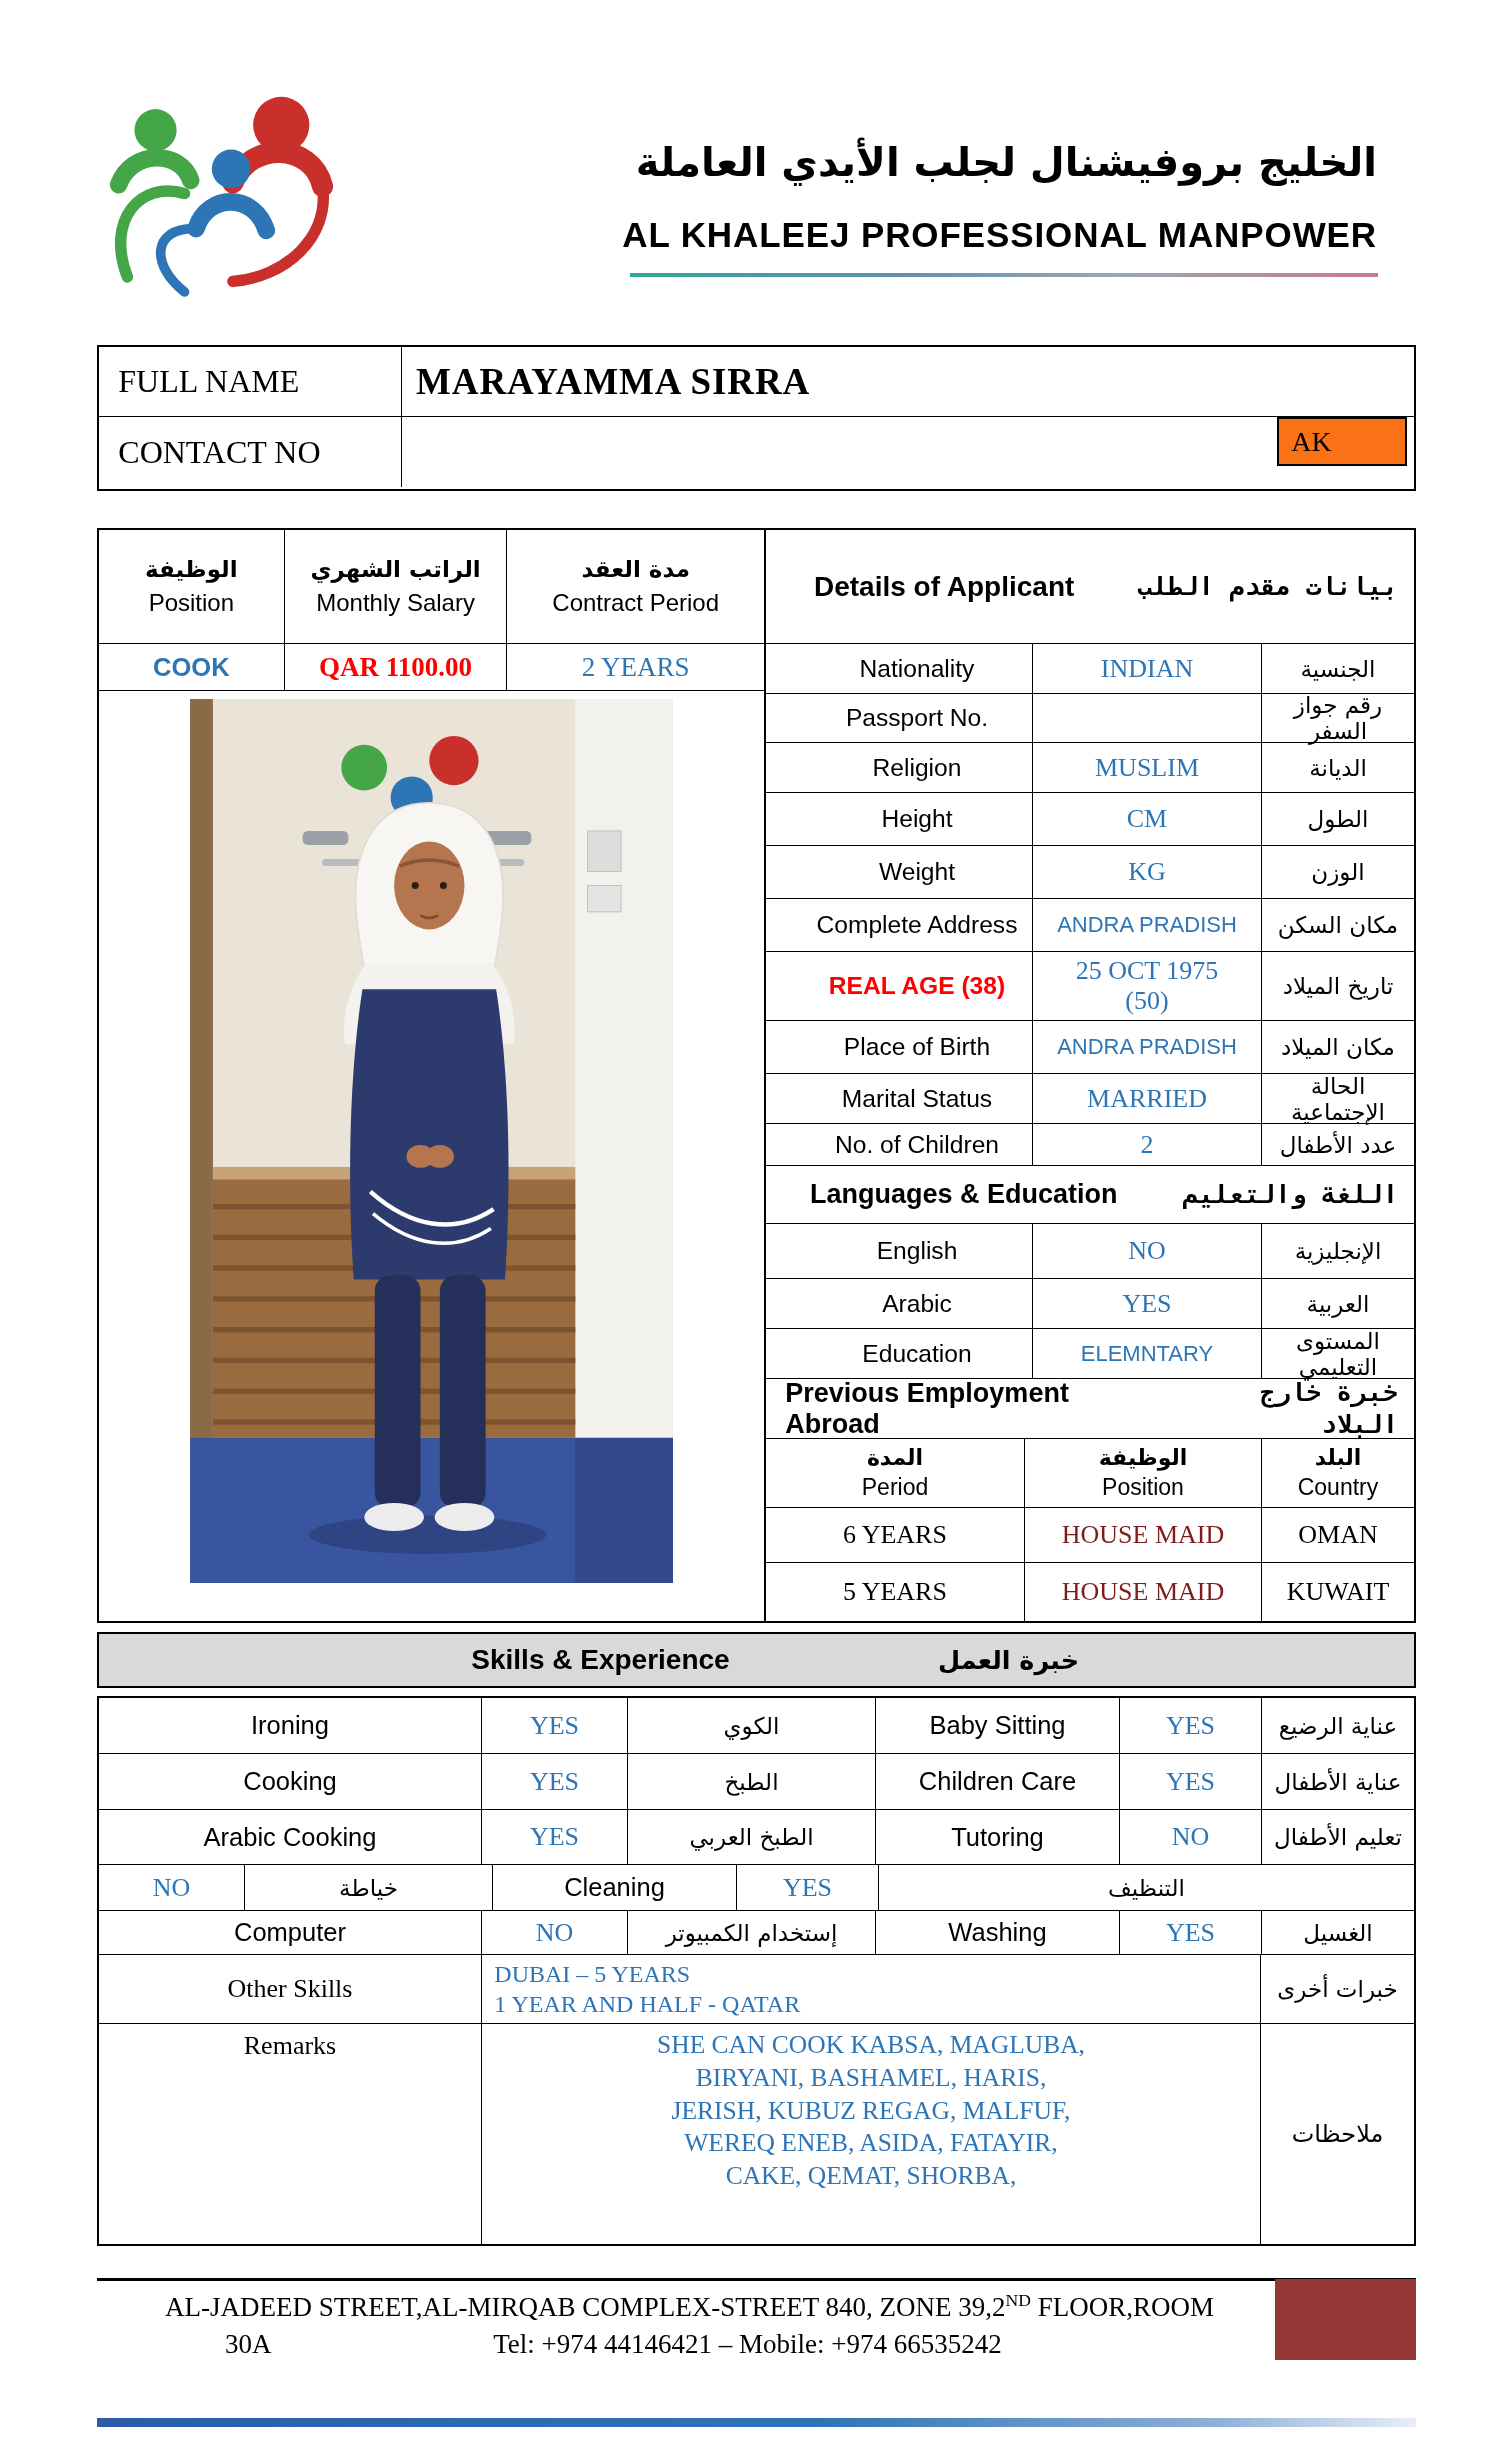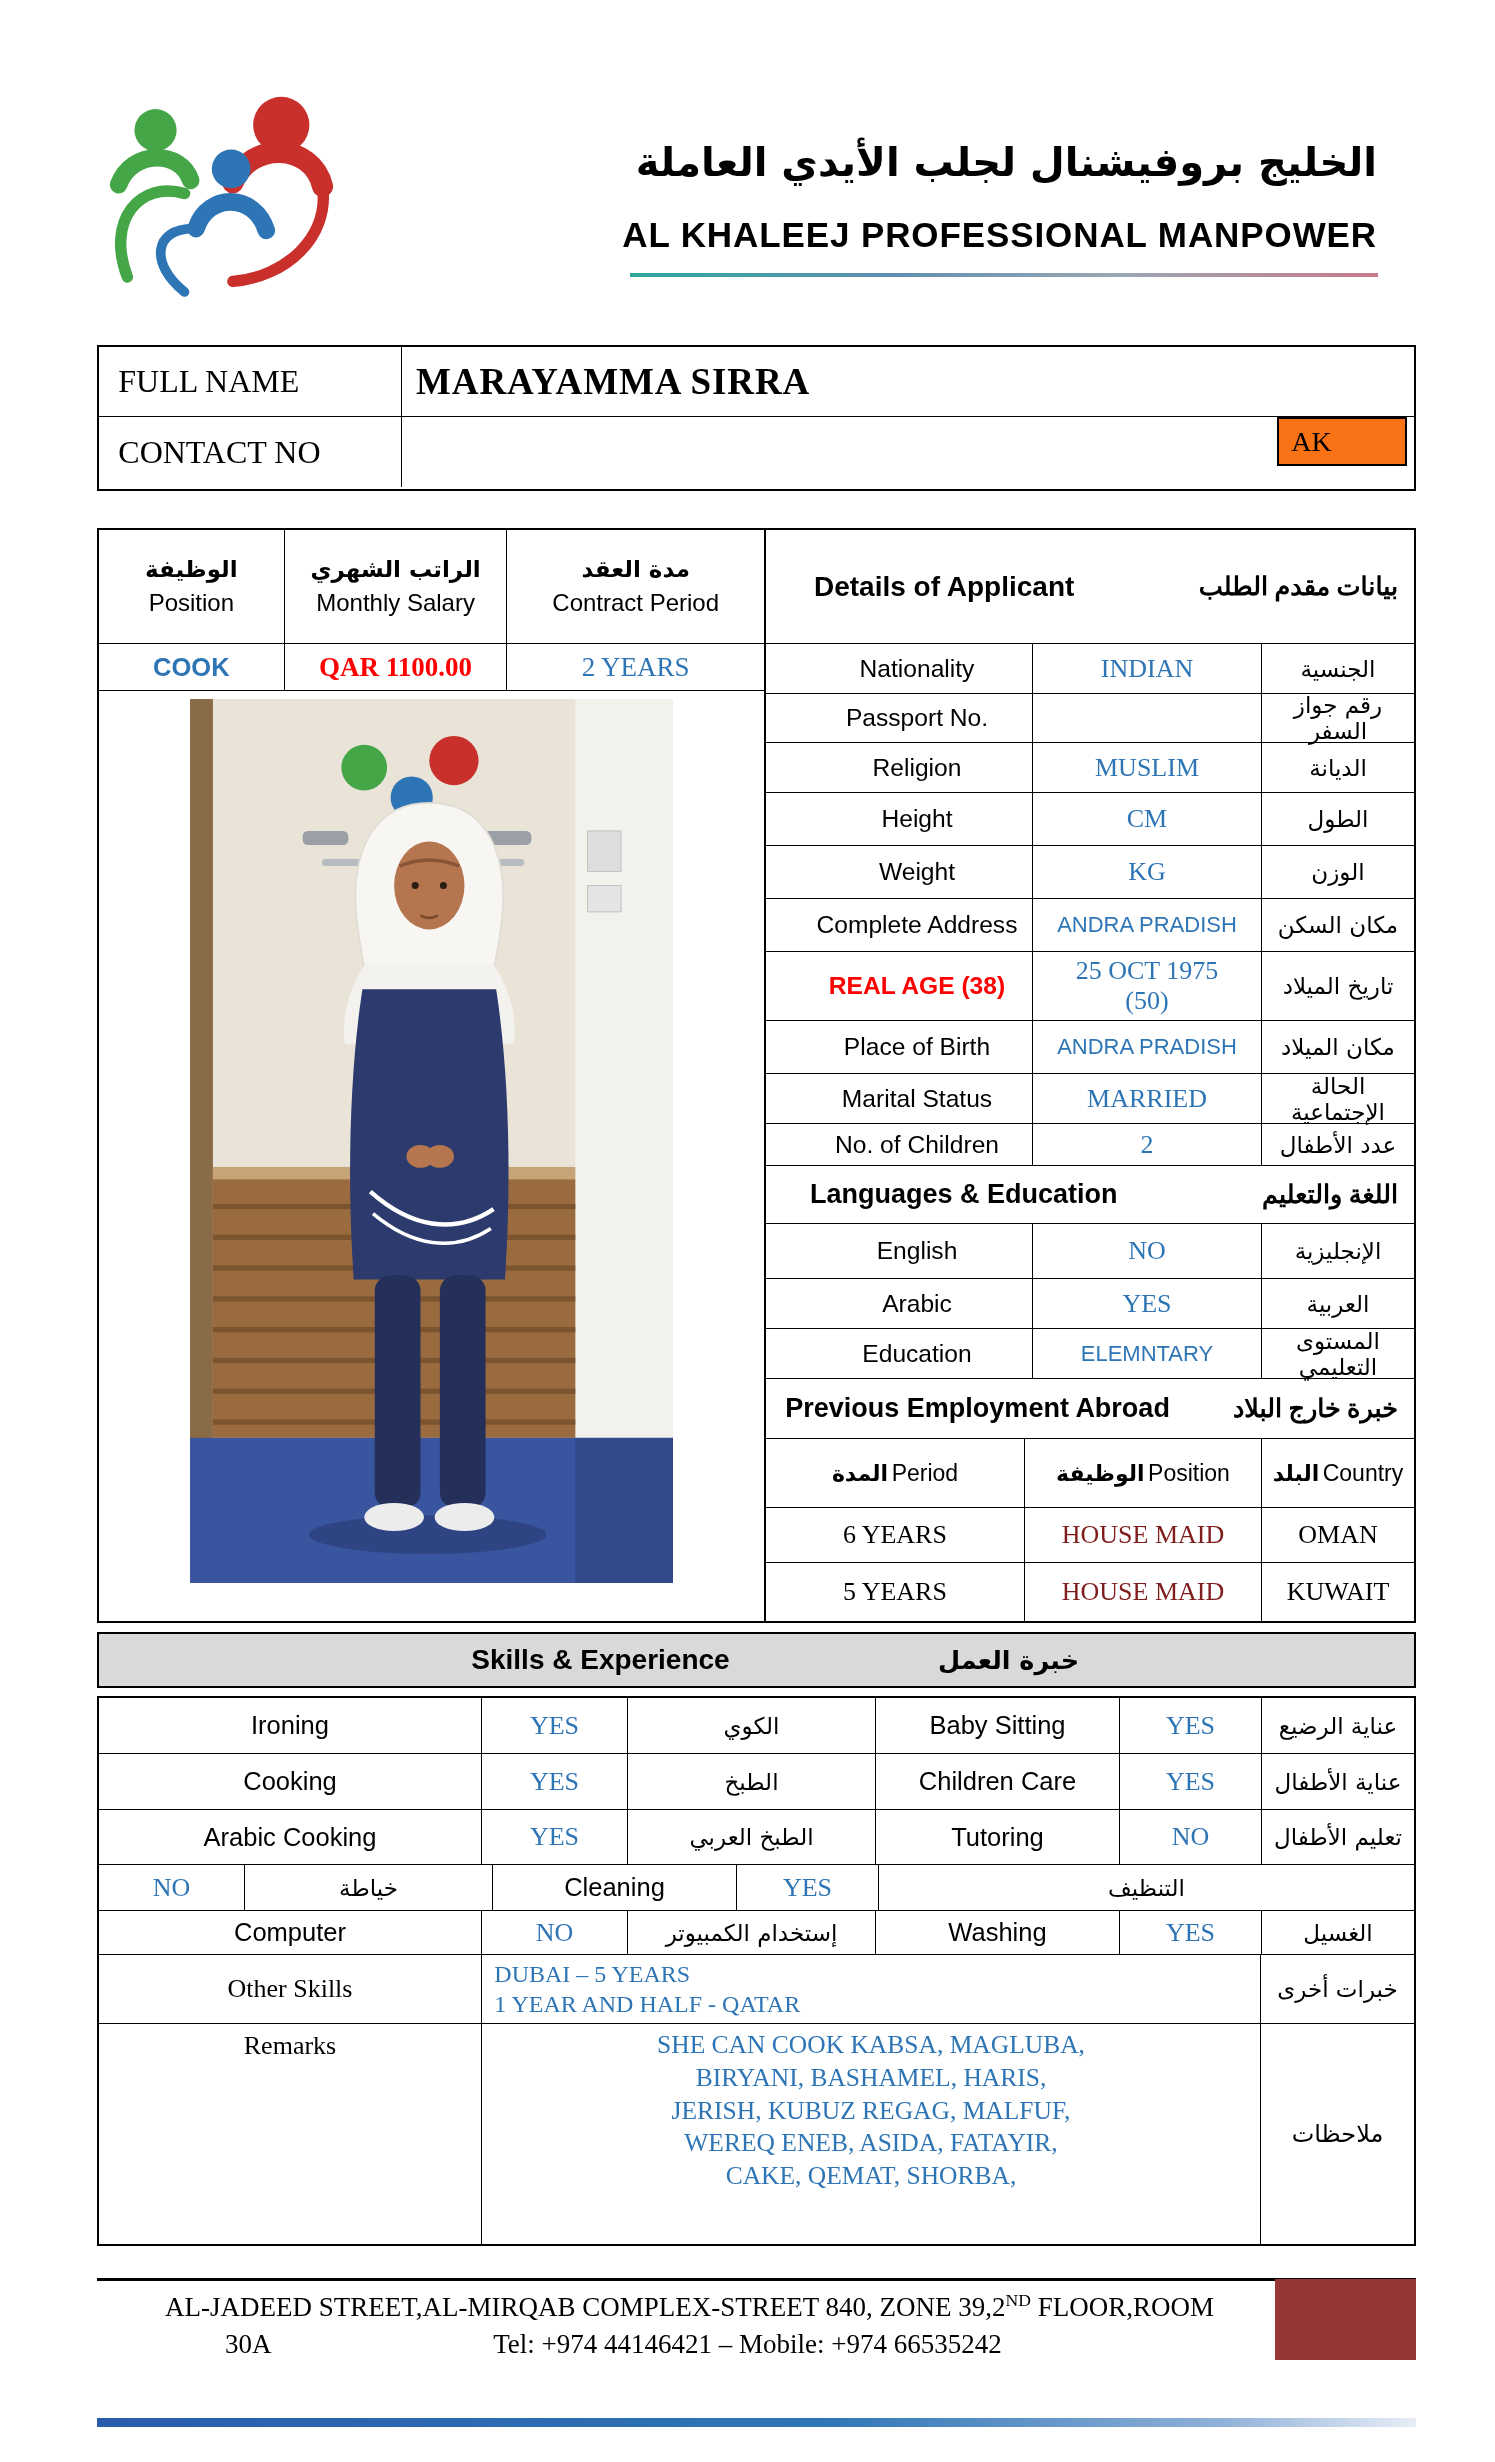--- a/index.html
+++ b/index.html
@@ -39,38 +39,38 @@
   .lv-cell:last-child { border-right:none; }
   .position-val { width:186px; color:#2e75b6; font-weight:bold; font-size:25.5px; }
   .salary-val { width:223px; color:#ff0000; font-weight:bold; font-family:"Liberation Serif", serif; font-size:27px; }
   .contract-val { width:257px; color:#2e75b6; font-family:"Liberation Serif", serif; font-size:27px; }
   .photo-area { flex:1; display:flex; justify-content:center; align-items:flex-start; padding-top:8px; }
 
   .right-sec { flex:1; display:flex; flex-direction:column; }
   .r-header { height:114px; display:flex; align-items:center; justify-content:space-between;
     padding:0 16px 0 48px; border-bottom:1.8px solid #000; }
   .r-header .en { font-size:28px; font-weight:bold; }
-  .hdr-ar { font-family:Liberation Serif, serif; font-size:25.5px; font-weight:bold; direction:rtl; }
+  .hdr-ar { font-family:Liberation Mono, monospace; font-size:25.5px; font-weight:bold; direction:rtl; }
   .sec-header { display:flex; align-items:center; justify-content:space-between; border-bottom:1.8px solid #000; }
   .sec-header .en { font-size:27px; font-weight:bold; }
   .sec-lang { height:58px; padding:0 16px 0 44px; }
   .sec-prev { height:60px; padding:0 16px 0 19.3px; }
 
   .d-row { display:flex; border-bottom:1.8px solid #000; }
   .d-label { width:267px; border-right:1.8px solid #000; display:flex; align-items:center; justify-content:center;
     font-size:24.6px; text-align:center;padding-left:36px; }
   .d-value { width:229px; border-right:1.8px solid #000; display:flex; flex-direction:column; align-items:center; justify-content:center;
     font-family:"Liberation Serif", serif; font-size:26px; color:#2e75b6; text-align:center; line-height:1.15; }
   .d-value.v-sans { font-family:"Liberation Sans", sans-serif; font-size:22px; }
   .d-ar { flex:1; display:flex; align-items:center; justify-content:center;
     font-family:"DejaVu Sans", sans-serif; font-size:23px; direction:rtl; text-align:center; }
   .red-label { color:#ff0000; font-weight:bold; }
 
   .emp-colhead { height:69px; display:flex; border-bottom:1.8px solid #000; }
-  .ec-cell { display:flex; flex-direction:row; align-items:center; justify-content:center; gap:3.5px; border-right:1.8px solid #000; }
+  .ec-cell { display:flex; flex-direction:column; align-items:center; justify-content:center; gap:3.5px; border-right:1.8px solid #000; }
   .ec-cell:last-child { border-right:none; }
   .ec-ar { font-family:"DejaVu Sans", sans-serif; font-size:22px; font-weight:bold; direction:rtl; }
   .ec-en { font-size:23px; }
   .e-period { width:259px; } .e-pos { width:237px; } .e-country { flex:1; }
   .emp-row { height:55px; display:flex; border-bottom:1.8px solid #000; }
   .emp-row.last { flex:1; border-bottom:none; }
   .emp-row .cell { display:flex; align-items:center; justify-content:center; border-right:1.8px solid #000;
     font-family:"Liberation Serif", serif; font-size:26px; }
   .emp-row .cell:last-child { border-right:none; }
   .emp-row .blue { color:#7f1d1d; }

